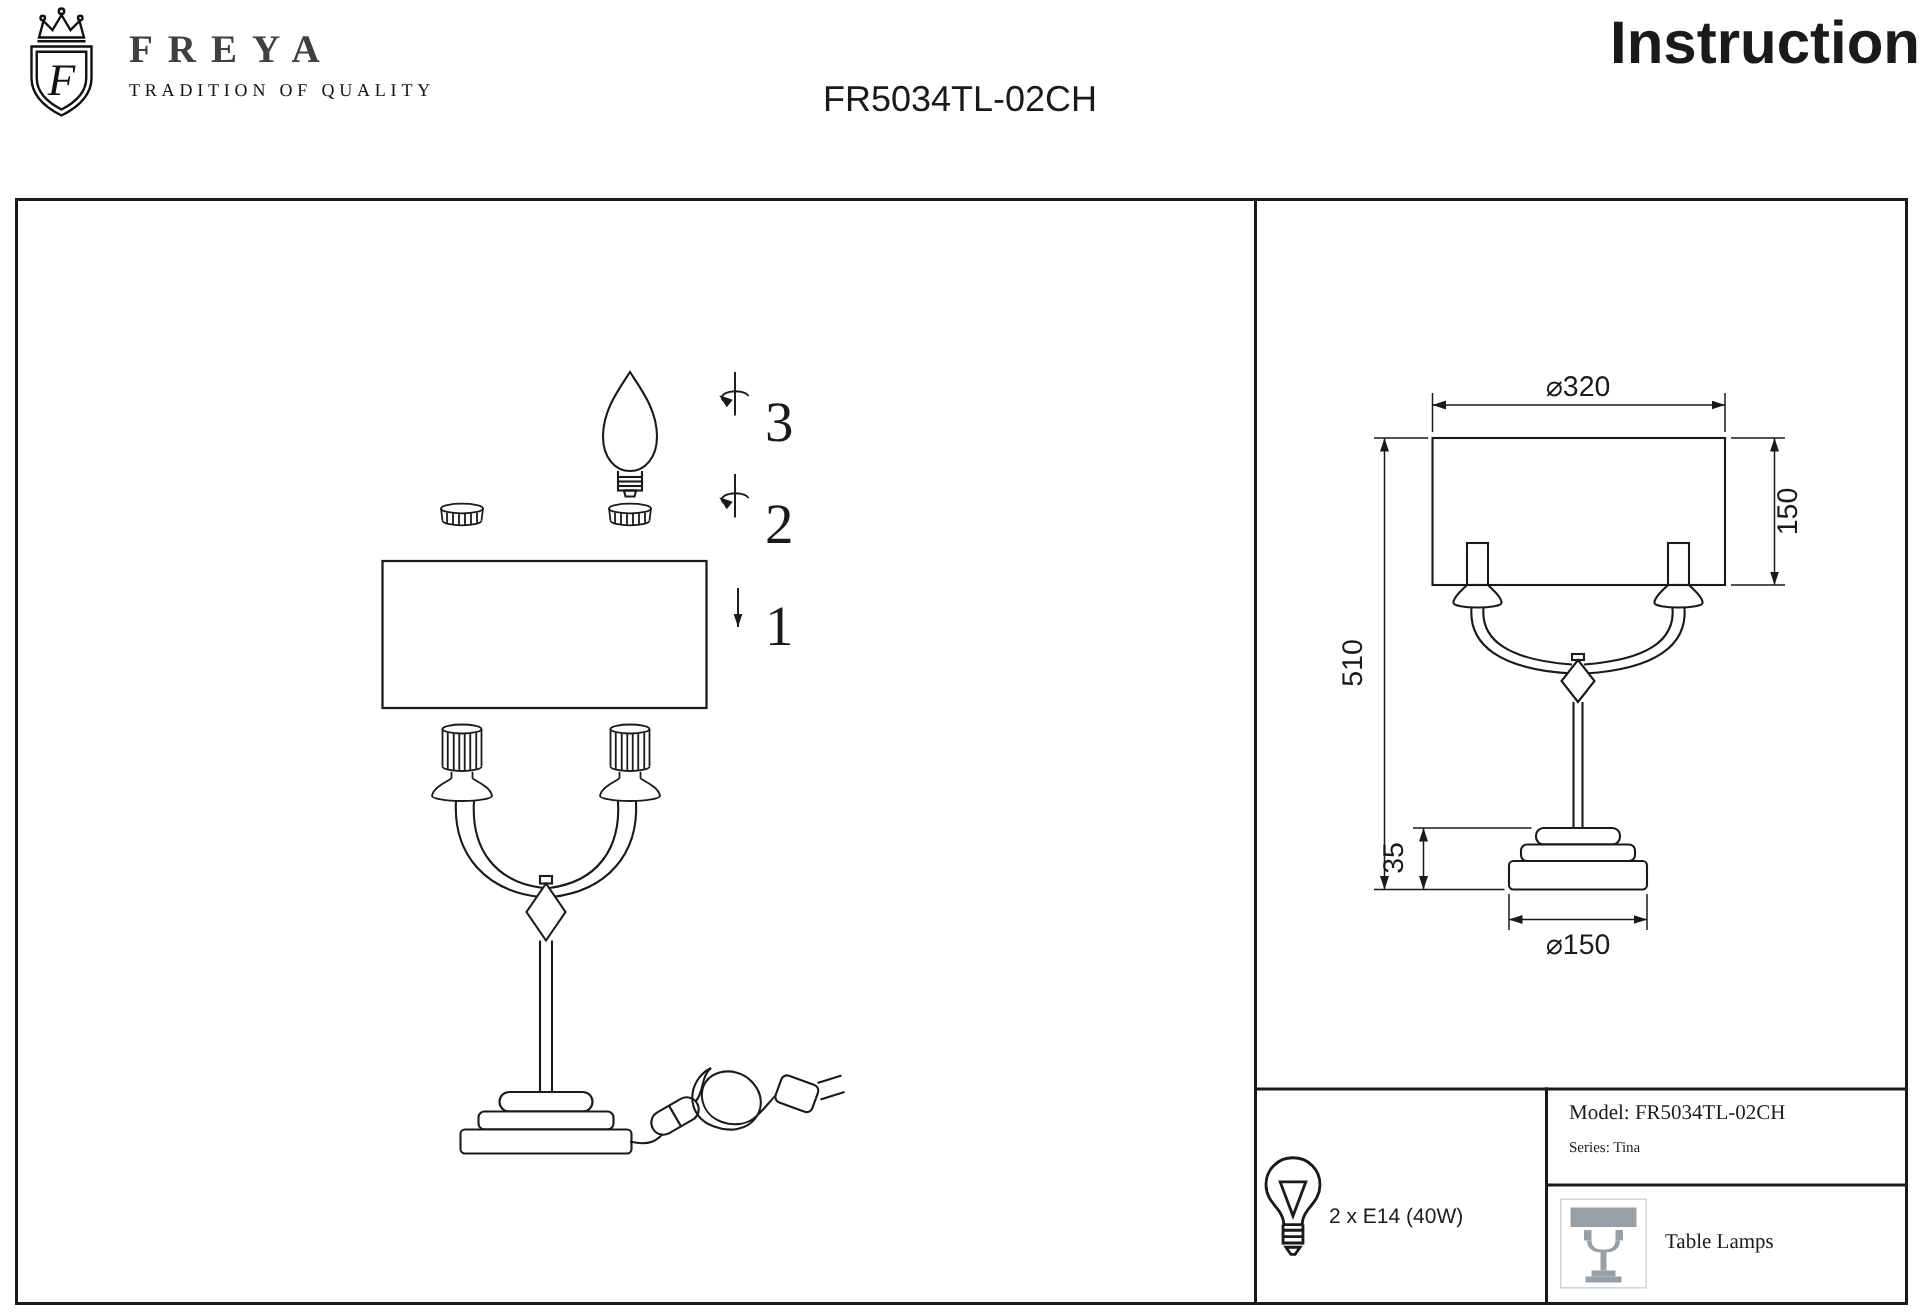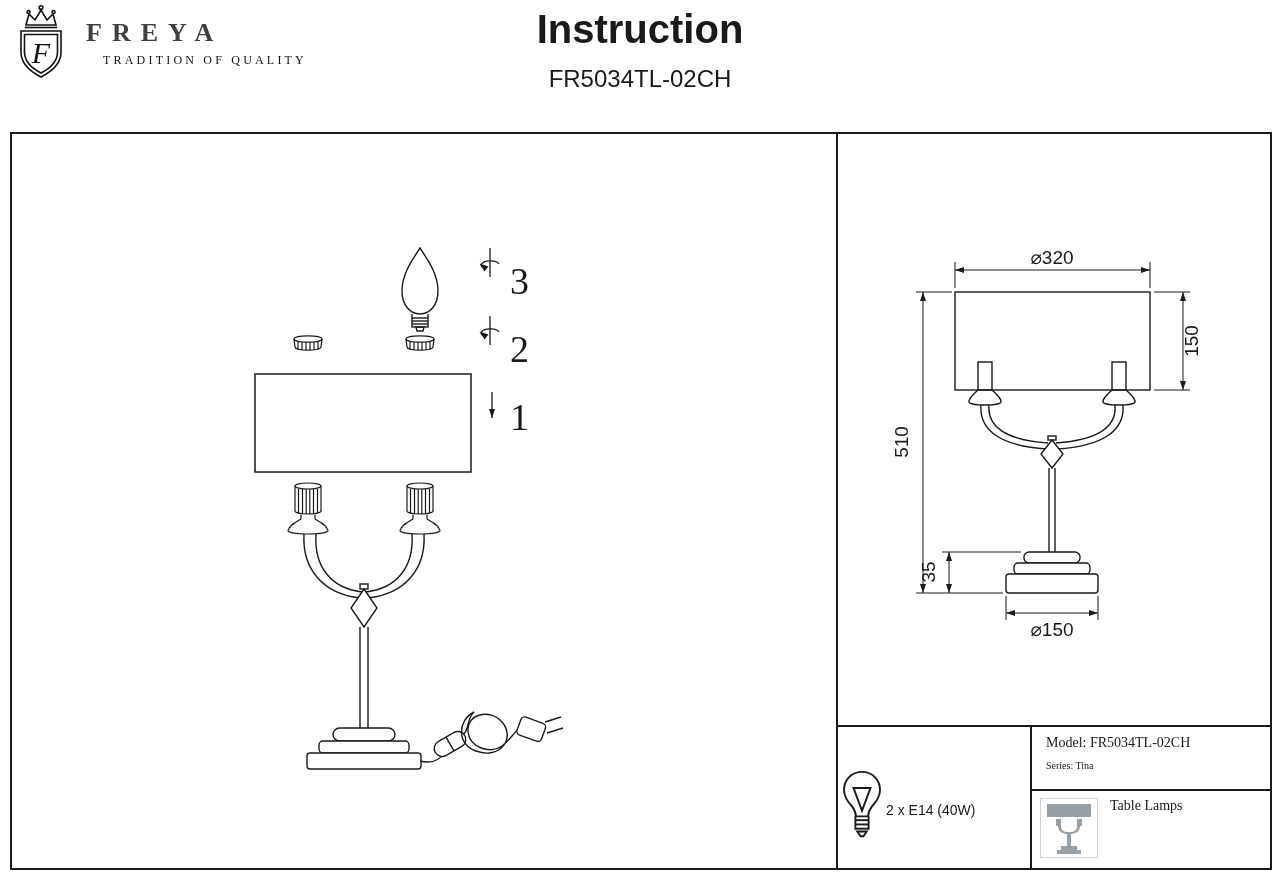--- a/index.html
+++ b/index.html
@@ -4,42 +4,42 @@
 <title>Instruction</title>
 <style>
   * { margin:0; padding:0; box-sizing:border-box; }
   html,body { width:1280px; height:875px; background:#ffffff; font-family:"Liberation Sans",sans-serif; color:#1a1a1a; }
   .page { position:relative; width:1280px; height:875px; background:#fff; overflow:hidden; }
 
   
   .logo { position:absolute; left:12px; top:4px; display:flex; align-items:flex-start; }
   .logo-text { margin-left:16px; padding-top:16px; }
   .brand { font-family:"Liberation Serif",serif; font-weight:700; font-size:26px; letter-spacing:10px; line-height:1; color:#404040; }
-  .tagline { font-family:"Liberation Serif",serif; font-size:12px; letter-spacing:3.2px; margin-top:7px; color:#111;margin-left:17px; }
+  .tagline { font-family:"Liberation Serif",serif; font-size:12px; letter-spacing:3.2px; margin-top:7px; color:#111; }
   .titles { position:absolute; left:0; right:0; top:8px; text-align:center; }
-  .title { font-size:40px; font-weight:bold; line-height:1.05; }
-  .subtitle { font-size:24px; margin-top:15px; }
+  .title { font-size:40px; font-weight:bold; line-height:1.05;text-align:right; }
+  .subtitle { font-size:24px; margin-top:3px; }
 
   
   .diagram-box { position:absolute; left:10px; top:132px; width:1262px; height:738px; border:2px solid #1a1a1a; background:#fff; }
   .divider-main-v { position:absolute; left:824px; top:0; width:2px; height:100%; background:#1a1a1a; }
   .divider-right-h { position:absolute; left:824px; top:591px; right:0; height:2px; background:#1a1a1a; }
   .divider-sub-v { position:absolute; left:1018px; top:591px; width:2px; bottom:0; background:#1a1a1a; }
 
   .assembly-panel { position:absolute; left:0; top:0; width:824px; height:734px; }
   .dim-panel { position:absolute; left:826px; top:0; width:432px; height:421px; }
 
   .bulb-cell { position:absolute; left:826px; top:593px; width:192px; height:141px; display:flex; flex-direction:row; align-items:center; padding-top:15px; }
   .bulb-label { font-size:14px; margin-top:10px; }
 
   .info-cell { position:absolute; left:1020px; top:593px; right:0; bottom:0;font-family:Liberation Serif, serif; }
   .info-line-1 { position:absolute; left:14px; top:8px; font-size:14px; }
   .info-line-2 { position:absolute; left:14px; top:33px; font-size:10px; }
   .info-divider { position:absolute; left:0; right:0; top:62px; height:2px; background:#1a1a1a; }
-  .category-row { position:absolute; left:8px; top:71px; right:4px; height:62px; display:flex; align-items:flex-start; gap:12px; }
+  .category-row { position:absolute; left:8px; top:71px; right:4px; height:62px; display:flex; align-items:center; gap:12px; }
   .lamp-frame { width:58px; height:60px; border:1px solid #cfd4d8; display:flex; align-items:center; justify-content:center; flex:0 0 auto; }
   .category-label { font-size:14px; }
 
   svg text.dim { font-family:"Liberation Sans",sans-serif; font-size:19px; fill:#1a1a1a; }
   svg text.step { font-family:"Liberation Serif",serif; font-size:38px; fill:#1a1a1a; }
 </style>
 </head>
 <body>
 
 <div class="page">

